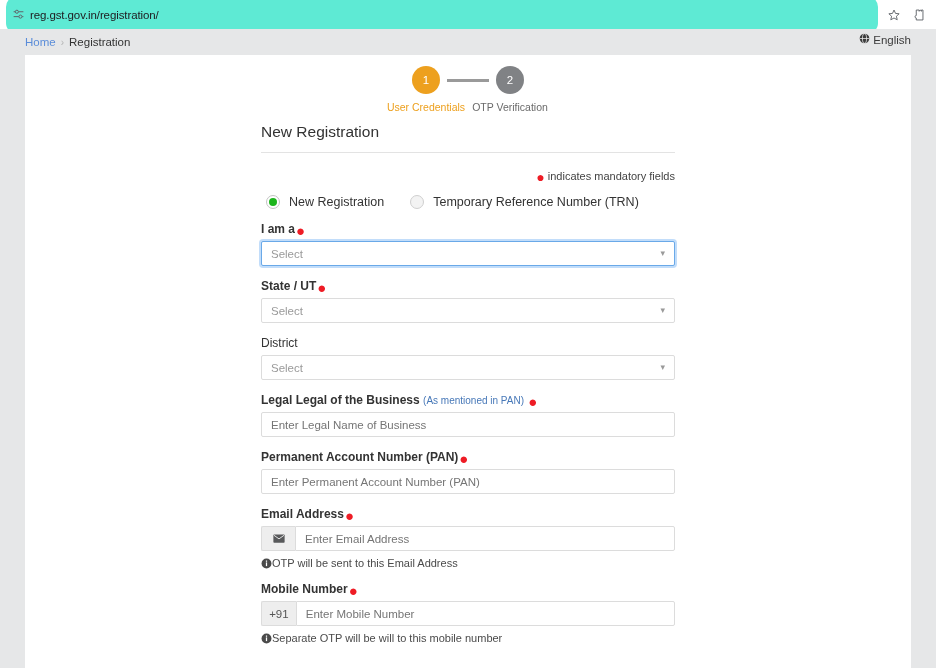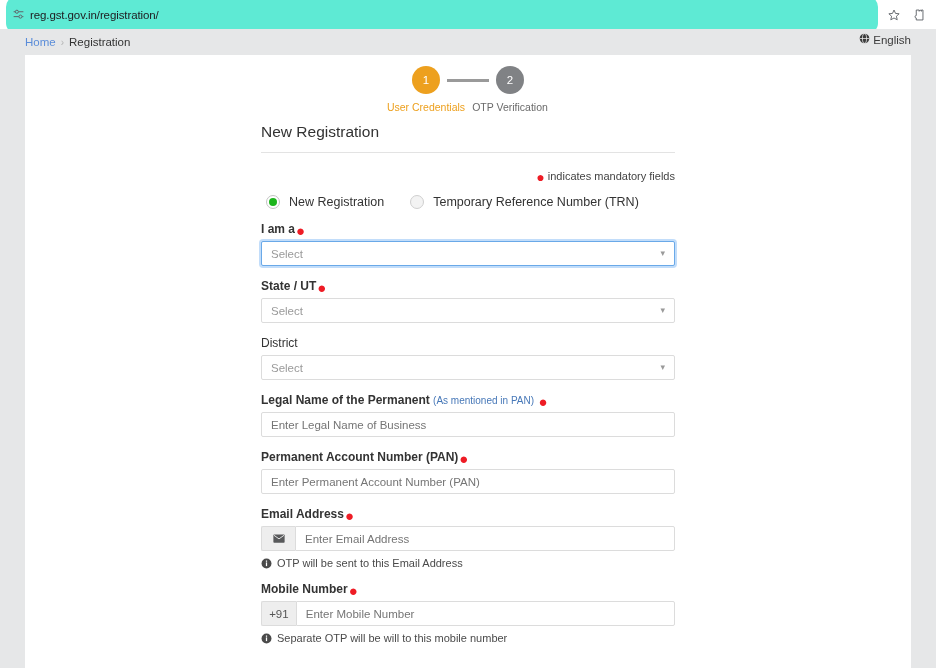--- a/index.html
+++ b/index.html
@@ -277,21 +277,20 @@
   }
   .input-group .ctrl {
     border-radius: 0 2px 2px 0;
   }
   .helper-row {
     margin-top: 6px;
     font-size: 11px;
     color: #4a4a4a;
     display: flex;
     align-items: center;
-    gap: 5px;
   }
   .info-icon {
     display: inline-flex;
     flex: 0 0 11px;
   }
   #proceed-btn {
     width: 100%;
     height: 27px;
     margin-top: 25px;
     background: #2e4e81;
@@ -411,21 +410,21 @@
       <div class="field-group">
         <label class="field-label normal">District</label>
         <div class="ctrl select">
           <span>Select</span>
           <span class="chev">▾</span>
         </div>
       </div>
 
       <div class="field-group">
         <label class="field-label">
-          <span>Legal Name of the Permanent</span>
+          <span>Legal Legal of the Business</span>
           <span class="sub-note">(As mentioned in PAN)</span>
           <span class="req-star">●</span>
         </label>
         <input class="ctrl" type="text" placeholder="Enter Legal Name of Business" style="">
       </div>
 
       <div class="field-group">
         <label class="field-label">
           <span>Permanent Account Number (PAN)</span><span class="req-star">●</span>
         </label>

